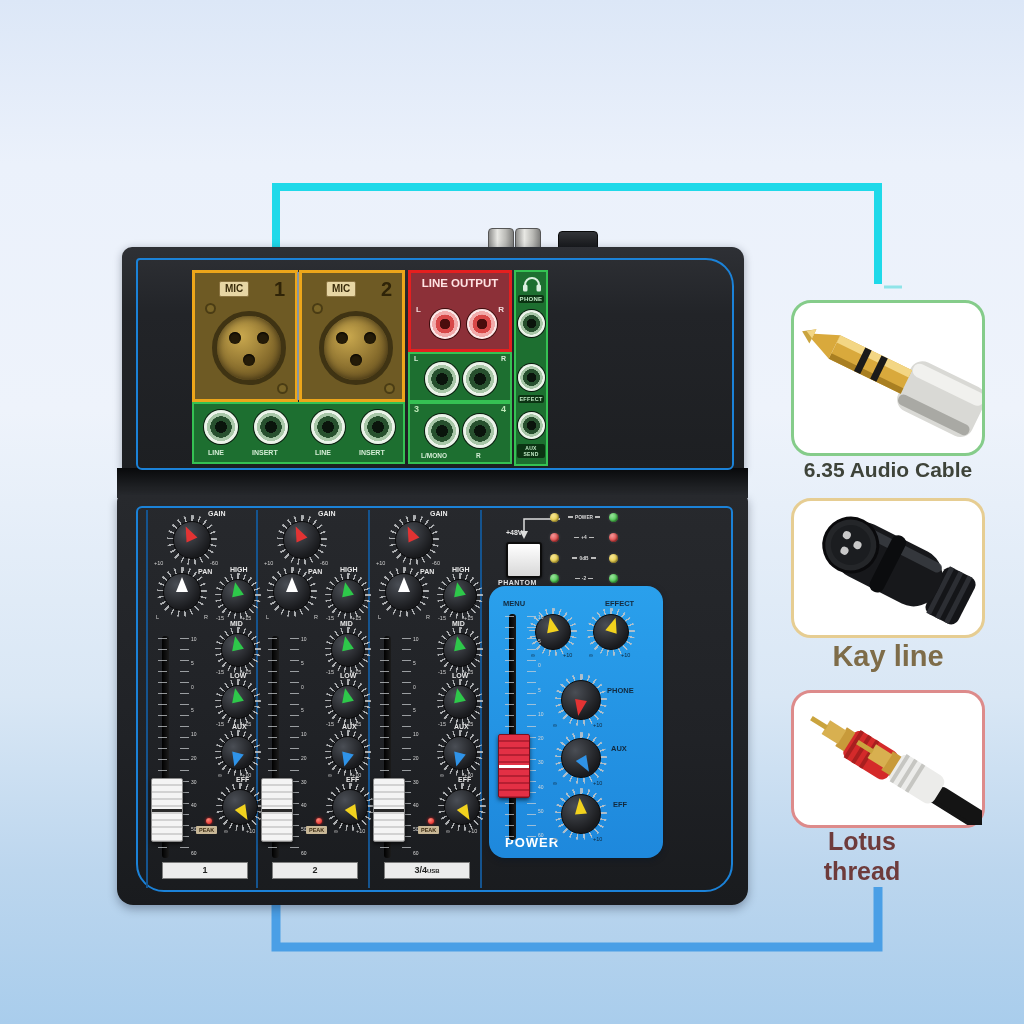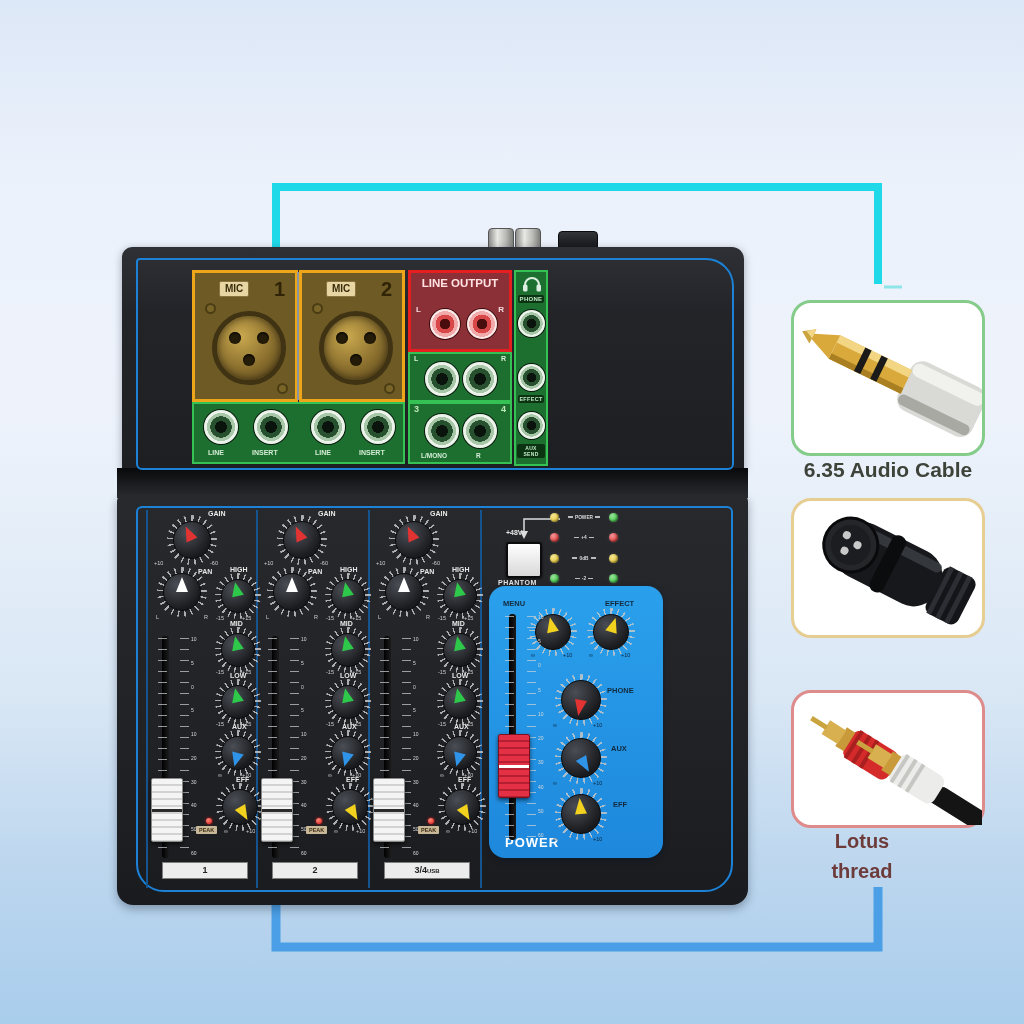--- a/index.html
+++ b/index.html
@@ -584,20 +584,21 @@
         <rect x="-48" y="-24" width="96" height="10" rx="5" fill="#3a3d42" opacity="0.85"></rect>
         <rect x="-10" y="-31" width="15" height="62" rx="7" fill="#0b0c0e"></rect>
         <circle cx="-44" cy="0" r="27" fill="#242629" stroke="#0a0a0c" stroke-width="3"></circle>
         <circle cx="-44" cy="0" r="20" fill="#1b1d20"></circle>
         <circle cx="-52" cy="-7" r="4" fill="#c9c9c9"></circle>
         <circle cx="-38" cy="-3" r="4" fill="#c9c9c9"></circle>
         <circle cx="-47" cy="8" r="4" fill="#c9c9c9"></circle>
       </g>
     </svg>
   </div>
+  <div class="colabel" style="left:780px;top:640px;width:216px;font-size:29px;color:#7e6c49;">Kay line</div>
 
   <div class="cobox" style="top:690px;height:138px;border:3px solid #dd8b8b;">
     <svg width="188" height="132" viewBox="0 0 188 132">
       <g transform="translate(70,58) rotate(32)">
         <rect x="30" y="-8" width="110" height="16" rx="8" fill="#141414"></rect>
         <rect x="-18" y="-16" width="52" height="32" rx="8" fill="#d42a2a"></rect>
         <rect x="-14" y="-16" width="4" height="32" fill="#a81f1f"></rect>
         <rect x="-5" y="-16" width="4" height="32" fill="#a81f1f"></rect>
         <rect x="4" y="-16" width="4" height="32" fill="#a81f1f"></rect>
         <rect x="-27" y="-11" width="10" height="22" fill="#c89a3a"></rect>
@@ -609,15 +610,15 @@
         <rect x="-18" y="-16" width="52" height="32" rx="8" fill="#ececea"></rect>
         <rect x="-14" y="-16" width="4" height="32" fill="#c6c6c2"></rect>
         <rect x="-5" y="-16" width="4" height="32" fill="#c6c6c2"></rect>
         <rect x="4" y="-16" width="4" height="32" fill="#c6c6c2"></rect>
         <rect x="-27" y="-11" width="10" height="22" fill="#c89a3a"></rect>
         <rect x="-45" y="-8" width="19" height="16" fill="#d8b050"></rect>
         <rect x="-62" y="-2.5" width="18" height="5" fill="#caa43e"></rect>
       </g>
     </svg>
   </div>
-  <div class="colabel" style="left:802px;top:826px;width:120px;font-size:20px;line-height:30px;color:#6e3b3b;">Lotus thread</div>
+  <div class="colabel" style="left:802px;top:826px;width:120px;font-size:25px;line-height:30px;color:#6e3b3b;">Lotus thread</div>
 
 </div>
 
 </body></html>

